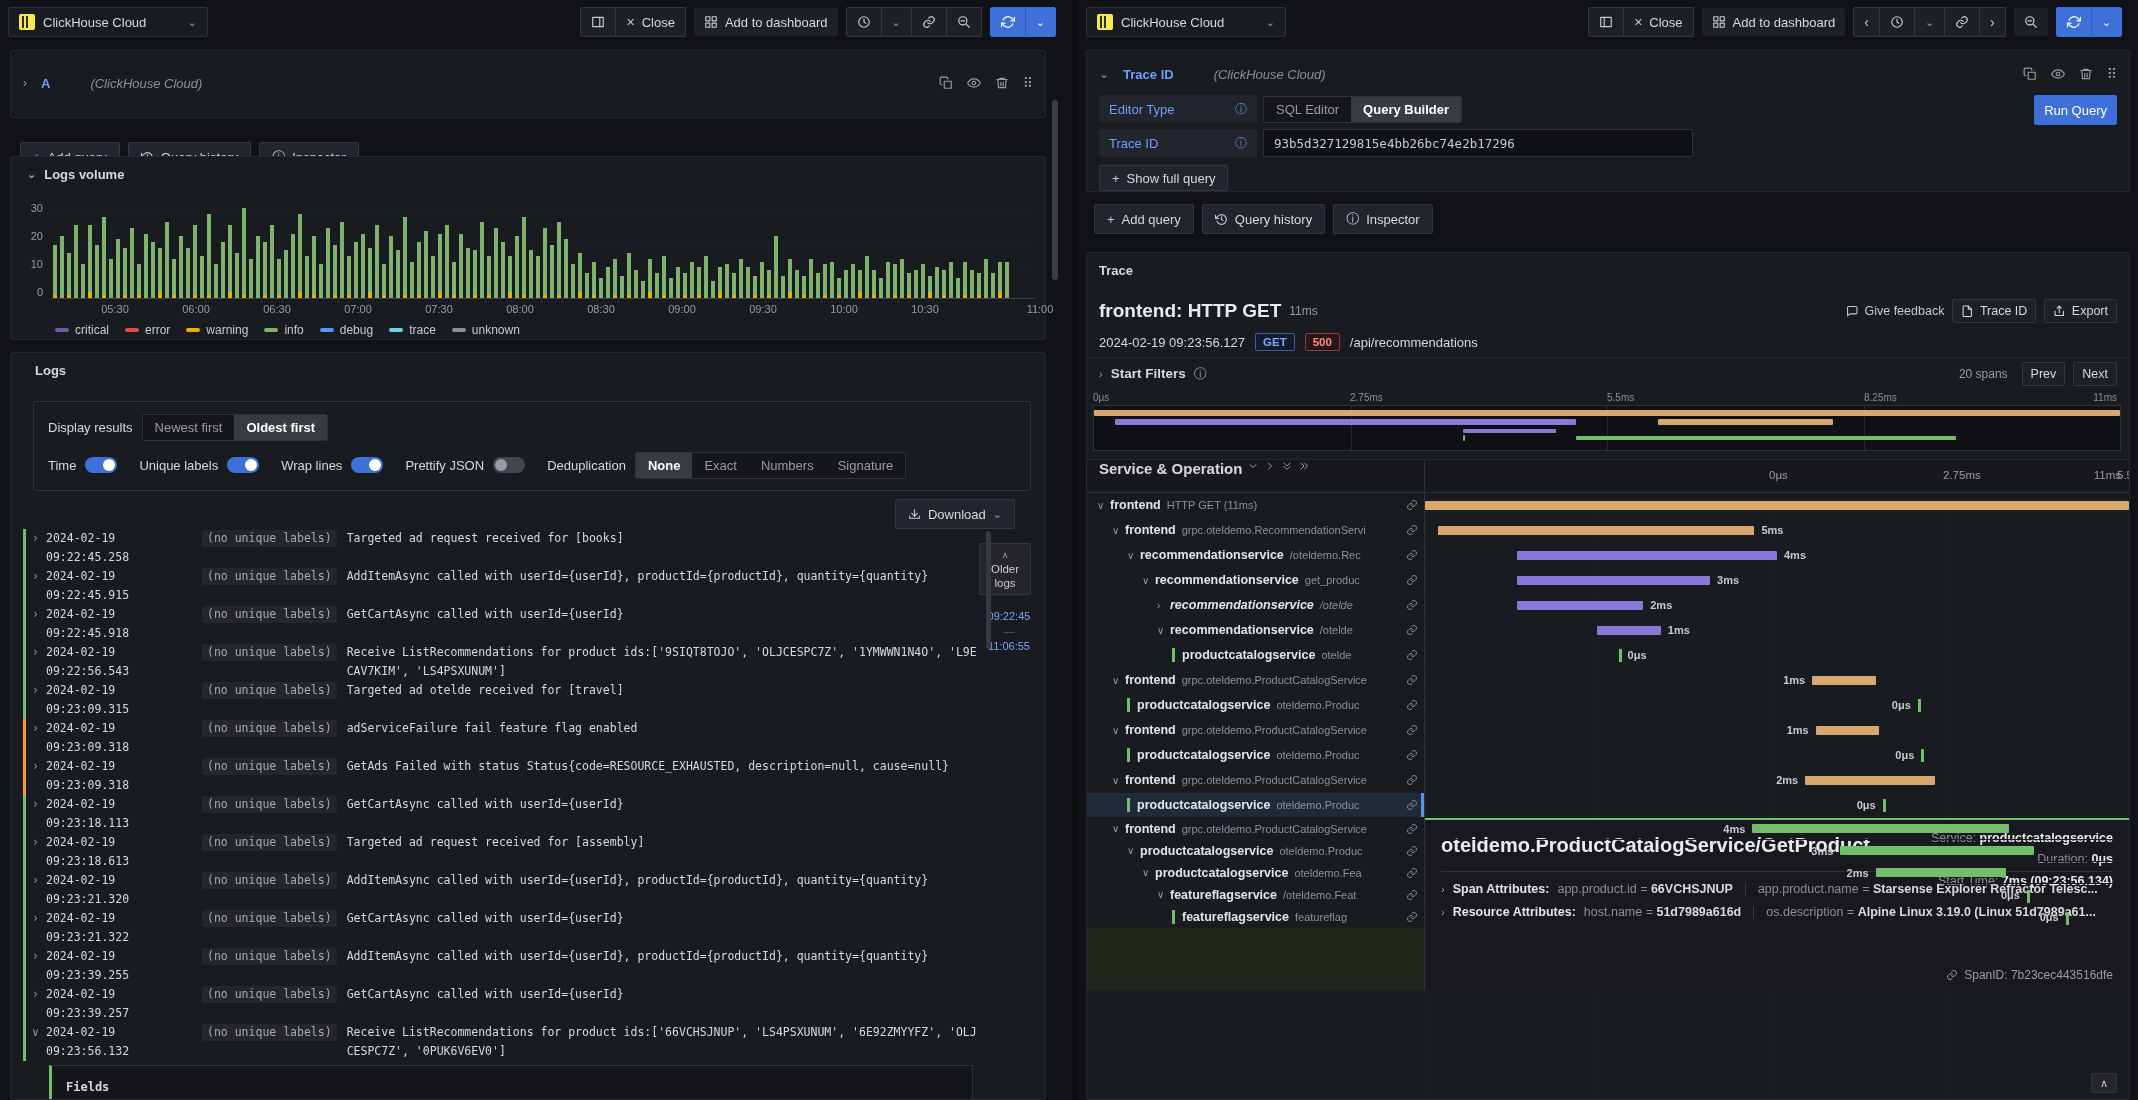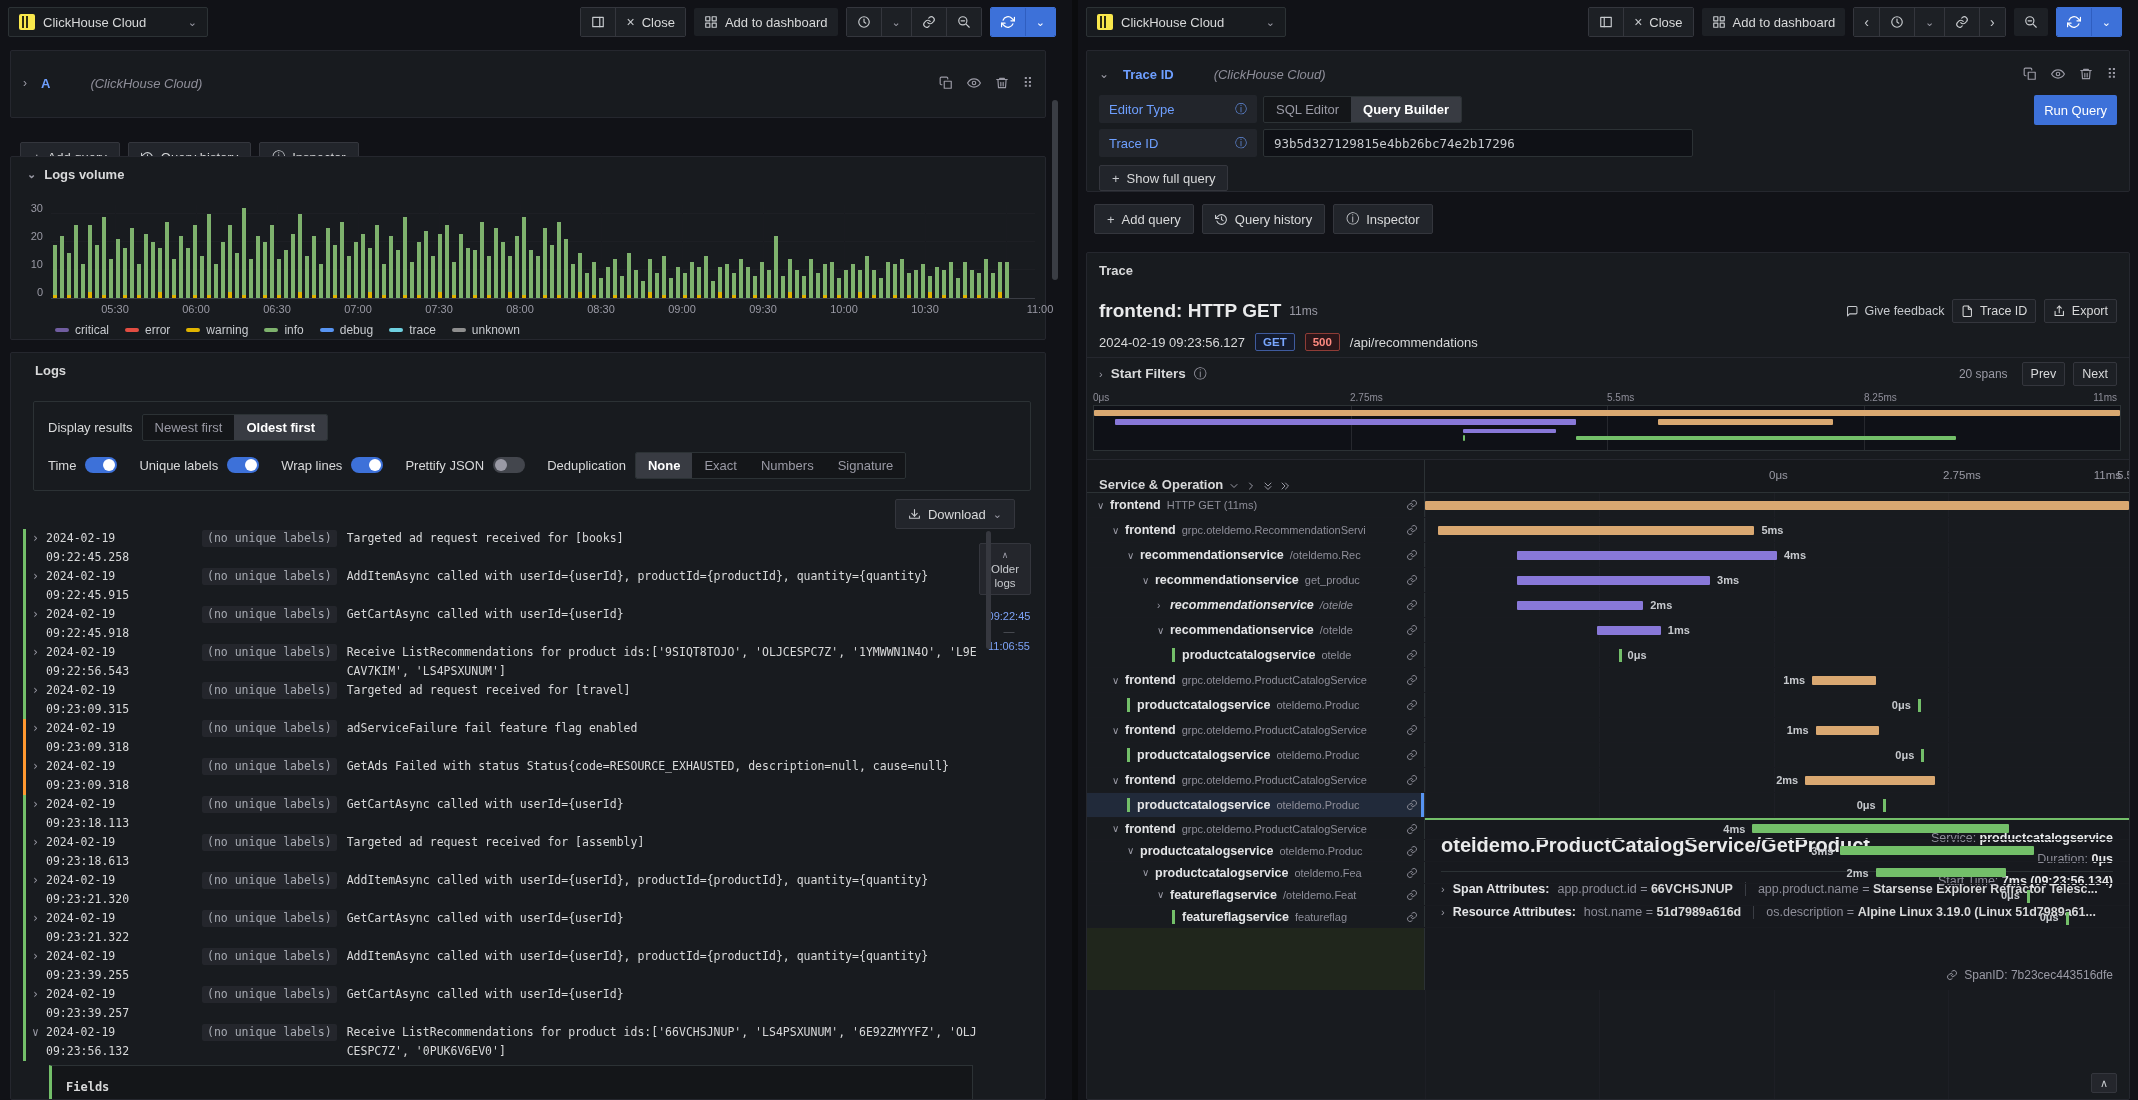--- a/index.html
+++ b/index.html
@@ -118,21 +118,21 @@
   #span-filters .right { margin-left:auto; display:flex; align-items:center; gap:8px; }
   #span-count { color:#9a9aa5; font-size:12px; margin-right:6px; }
   #mini-ticks, #head-ticks { position:relative; color:#8e8e99; font-size:10px; }
   #mini-ticks { position:absolute; left:6px; right:8px; top:139px; height:12px; }
   .tickl { position:absolute; top:0; }
   #minimap { position:absolute; left:6px; right:8px; top:152px; height:46px; border:1px solid #2c3235; background:#0f1117; }
   #minimap .mgrid { position:absolute; top:0; bottom:0; width:1px; background:#26282e; }
   .mbar { position:absolute; border-radius:1px; }
   
   #span-header { position:absolute; left:0; right:0; top:206px; height:34px; background:#16181c; border-top:1px solid #25272e; border-bottom:1px solid #2c3235; display:flex; align-items:center; }
-  #span-header .so { width:338px; flex:none; display:flex; align-items:flex-end; gap:5px; padding-left:12px; font-size:13px; font-weight:700; border-right:1px solid #2c3235; height:100%; }
+  #span-header .so { width:338px; flex:none; display:flex; align-items:flex-start; gap:5px; padding-left:12px; font-size:15px; font-weight:700; border-right:1px solid #2c3235; height:100%; }
   #span-header .so .icon { color:#9a9aa5; font-size:12px; cursor:pointer; }
   #head-ticks { flex:1; height:100%; font-size:11.5px; color:#9a9aa5; }
   #head-ticks .tickl { top:9px; }
   #span-rows { position:absolute; left:0; right:0; top:240px; bottom:0; }
   .tgrid { position:absolute; top:0; bottom:0; width:1px; background:#1d1f25; }
   .srow { position:relative; display:flex; height:25px; border-bottom:1px solid #191b20; cursor:pointer; }
   .srow.small { height:22px; }
   .namecol { width:338px; flex:none; display:flex; align-items:center; border-right:1px solid #2c3235; overflow:hidden; white-space:nowrap; background:#181b1f; }
   .srow.sel .namecol { background:#212a3a; box-shadow:inset -3px 0 0 #5794f2; }
   .ntog { color:#9a9aa5; font-size:10px; width:13px; flex:none; }
@@ -1002,21 +1002,21 @@
           <span class="lchev">›</span>
           <span class="lts">2024-02-19 09:22:56.543</span>
           <span class="lchip">(no unique labels)</span>
           <span class="lmsg">Receive ListRecommendations for product ids:['9SIQT8TOJO', 'OLJCESPC7Z', '1YMWWN1N4O', 'L9ECAV7KIM', 'LS4PSXUNUM']</span>
         </div>
         <div class="logrow info">
           <span class="lvlbar"></span>
           <span class="lchev">›</span>
           <span class="lts">2024-02-19 09:23:09.315</span>
           <span class="lchip">(no unique labels)</span>
-          <span class="lmsg">Targeted ad request received for [travel]</span>
+          <span class="lmsg">Targeted ad otelde received for [travel]</span>
         </div>
         <div class="logrow warn">
           <span class="lvlbar"></span>
           <span class="lchev">›</span>
           <span class="lts">2024-02-19 09:23:09.318</span>
           <span class="lchip">(no unique labels)</span>
           <span class="lmsg">adServiceFailure fail feature flag enabled</span>
         </div>
         <div class="logrow warn">
           <span class="lvlbar"></span>

